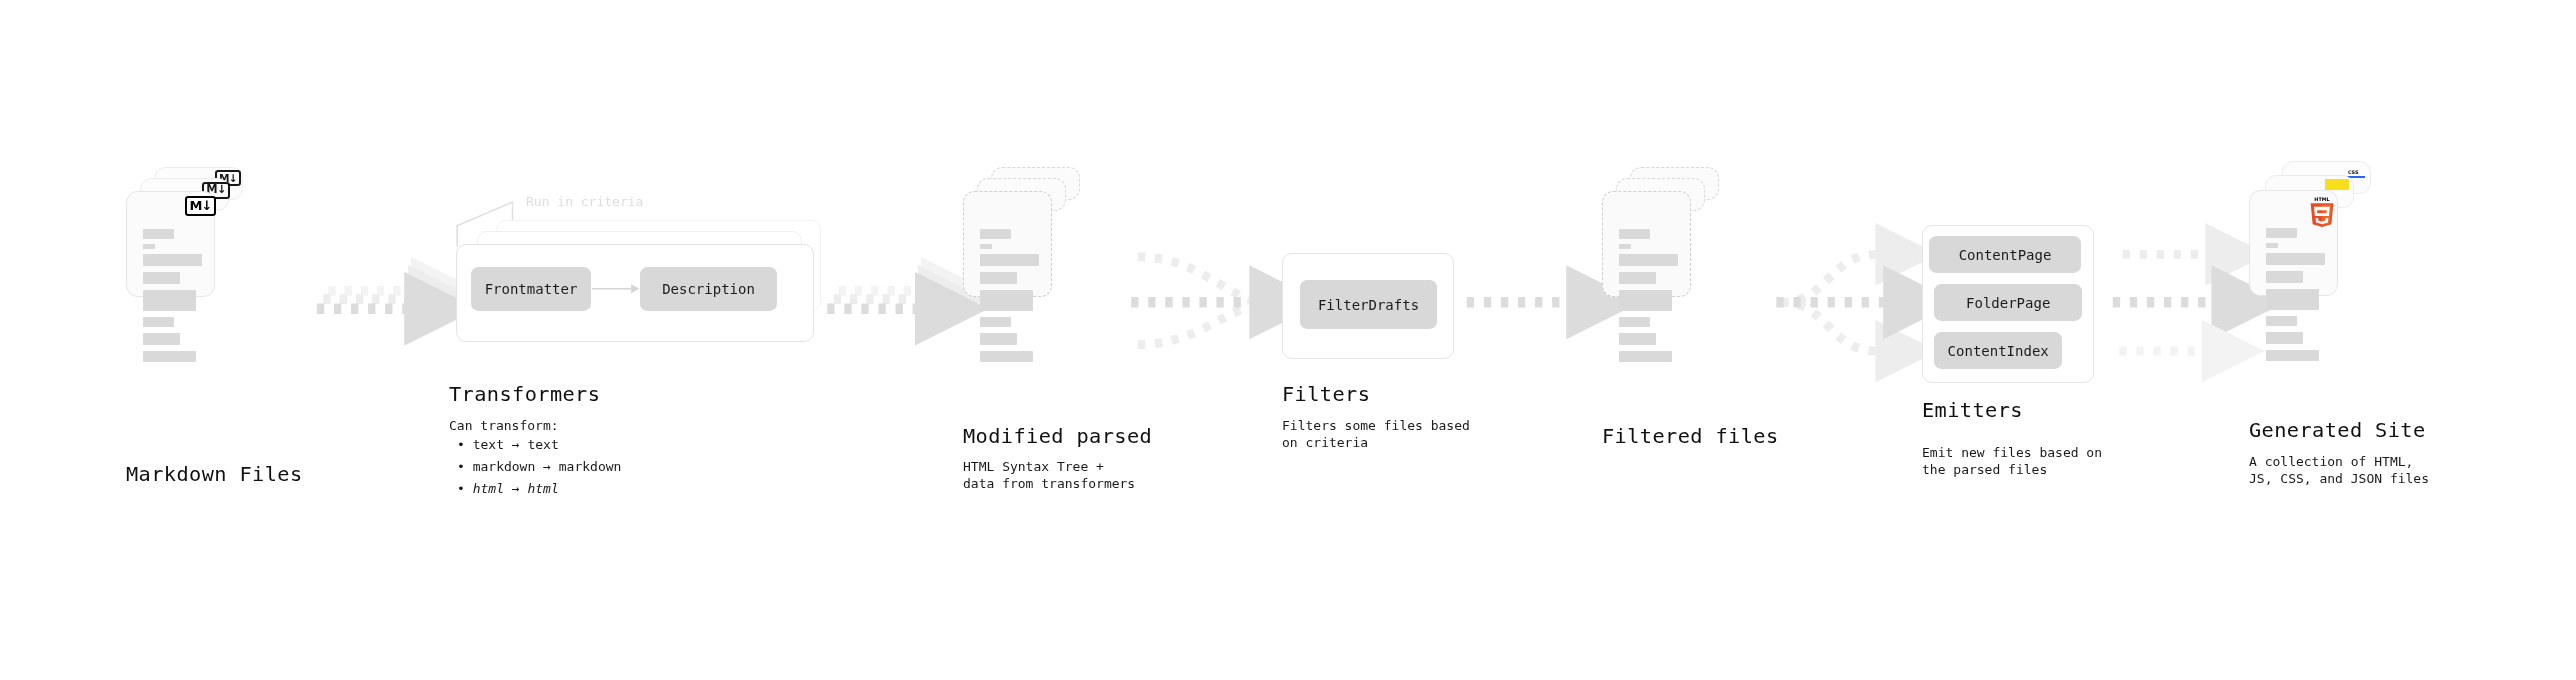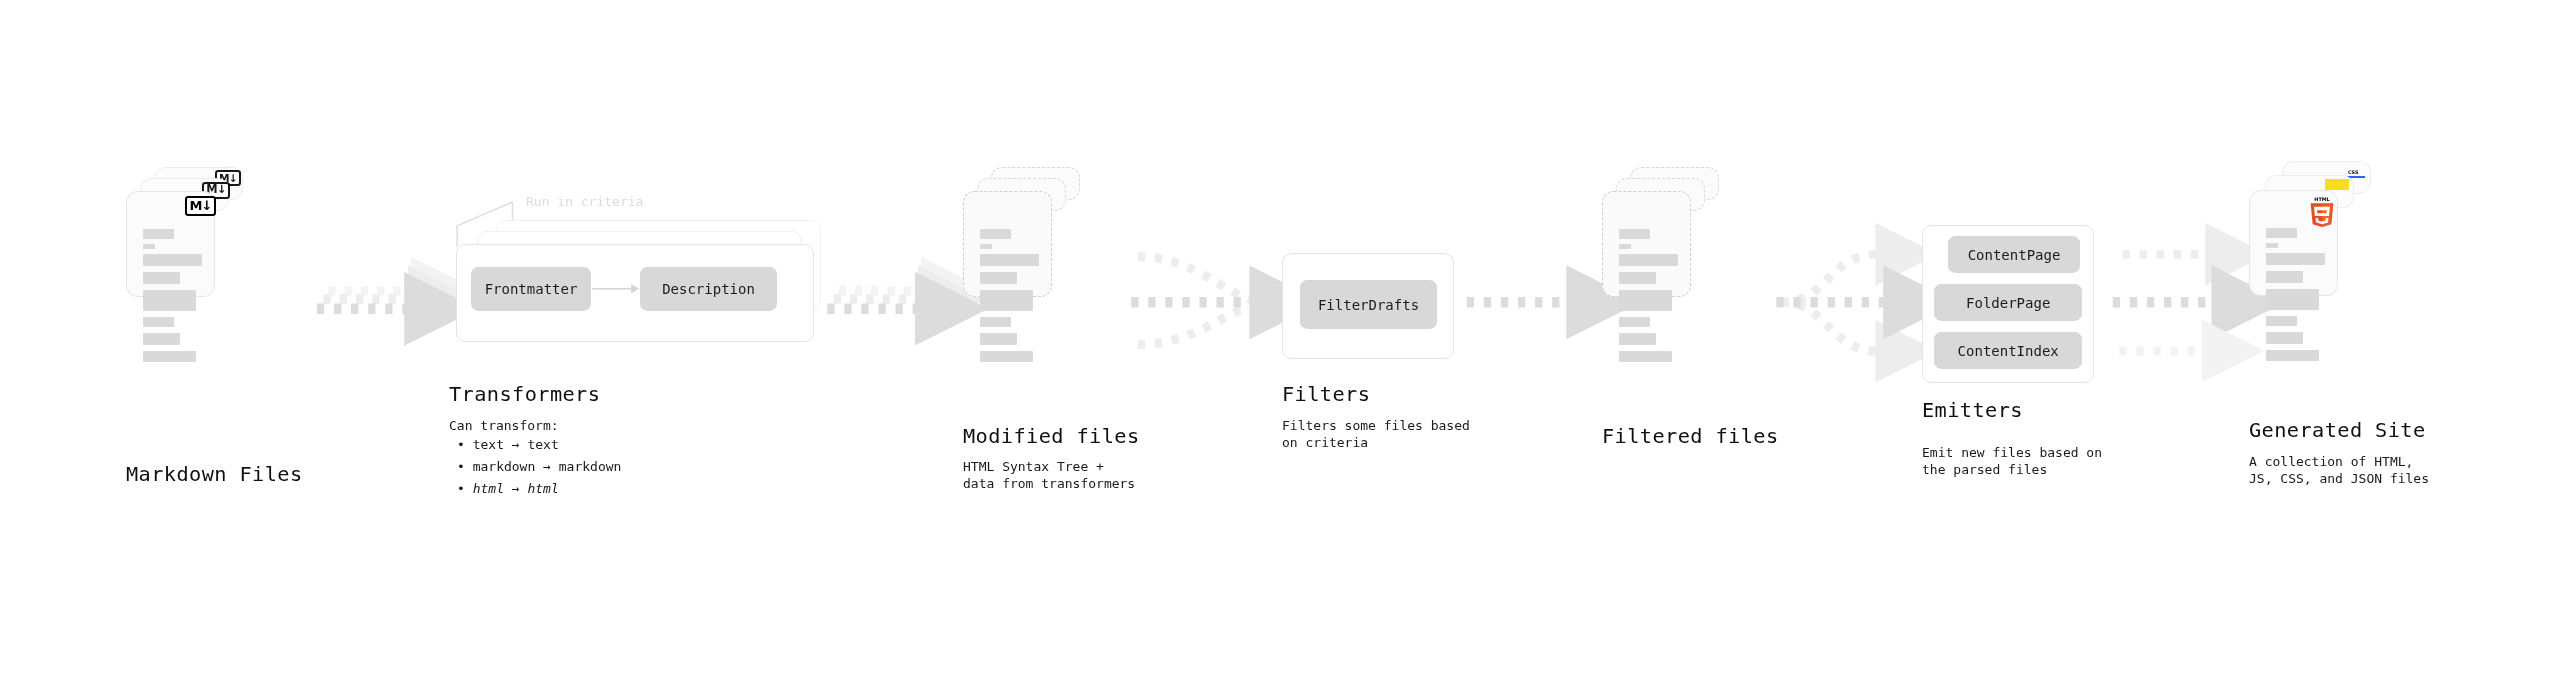--- a/index.html
+++ b/index.html
@@ -295,21 +295,21 @@
       <div class="bar" style="width:12.2px;height:4.1px;"></div>
       <div class="bar" style="width:59px;height:12.2px;"></div>
       <div class="bar" style="width:37px;height:12.2px;"></div>
       <div class="bar" style="width:53px;height:21px;"></div>
       <div class="bar" style="width:31px;height:10.6px;"></div>
       <div class="bar" style="width:37px;height:12.2px;"></div>
       <div class="bar" style="width:53px;height:11.4px;"></div>
     </div>
   </div>
 
-  <div class="title" style="left:963px; top:424px;">Modified files</div>
+  <div class="title" style="left:963px; top:424px;">Modified parsed</div>
   <div class="subtitle" style="left:963px; top:458px;">HTML Syntax Tree +
 data from transformers</div>
 
   <div class="node" style="left:1282px; top:253px;">
     <div class="pbox" style="left:0px; top:0px; width:172px; height:106px;"></div>
     <div class="chip" style="left:18px; top:27px; width:137px; height:49px;">FilterDrafts</div>
   </div>
 
   <div class="title" style="left:1282px; top:382px;">Filters</div>
   <div class="subtitle" style="left:1282px; top:417px;">Filters some files based
@@ -328,23 +328,23 @@
       <div class="bar" style="width:31px;height:10.6px;"></div>
       <div class="bar" style="width:37px;height:12.2px;"></div>
       <div class="bar" style="width:53px;height:11.4px;"></div>
     </div>
   </div>
 
   <div class="title" style="left:1602px; top:424px;">Filtered files</div>
 
   <div class="node" style="left:1922px; top:225px;">
     <div class="pbox" style="left:0px; top:0px; width:172px; height:158px;"></div>
-    <div class="chip" style="left:26px; top:11.4px; width:132px; height:37px;">ContentPage</div>
+    <div class="chip" style="left:7px; top:11.4px; width:152px; height:37px;">ContentPage</div>
     <div class="chip" style="left:12.2px; top:59px; width:148px; height:37px;">FolderPage</div>
-    <div class="chip" style="left:12.2px; top:107px; width:148px; height:37px;">ContentIndex</div>
+    <div class="chip" style="left:12.2px; top:107px; width:128px; height:37px;">ContentIndex</div>
   </div>
 
   <div class="title" style="left:1922px; top:398px;">Emitters</div>
   <div class="subtitle" style="left:1922px; top:444px;">Emit new files based on
 the parsed files</div>
 
   <div class="node" style="left:2249px; top:161px;">
 
     <div class="ghost" style="left:32.5px; top:0px; width:89px; height:32.5px;"></div>
     <div class="badge-css" style="left:92px; top:5.7px;">

